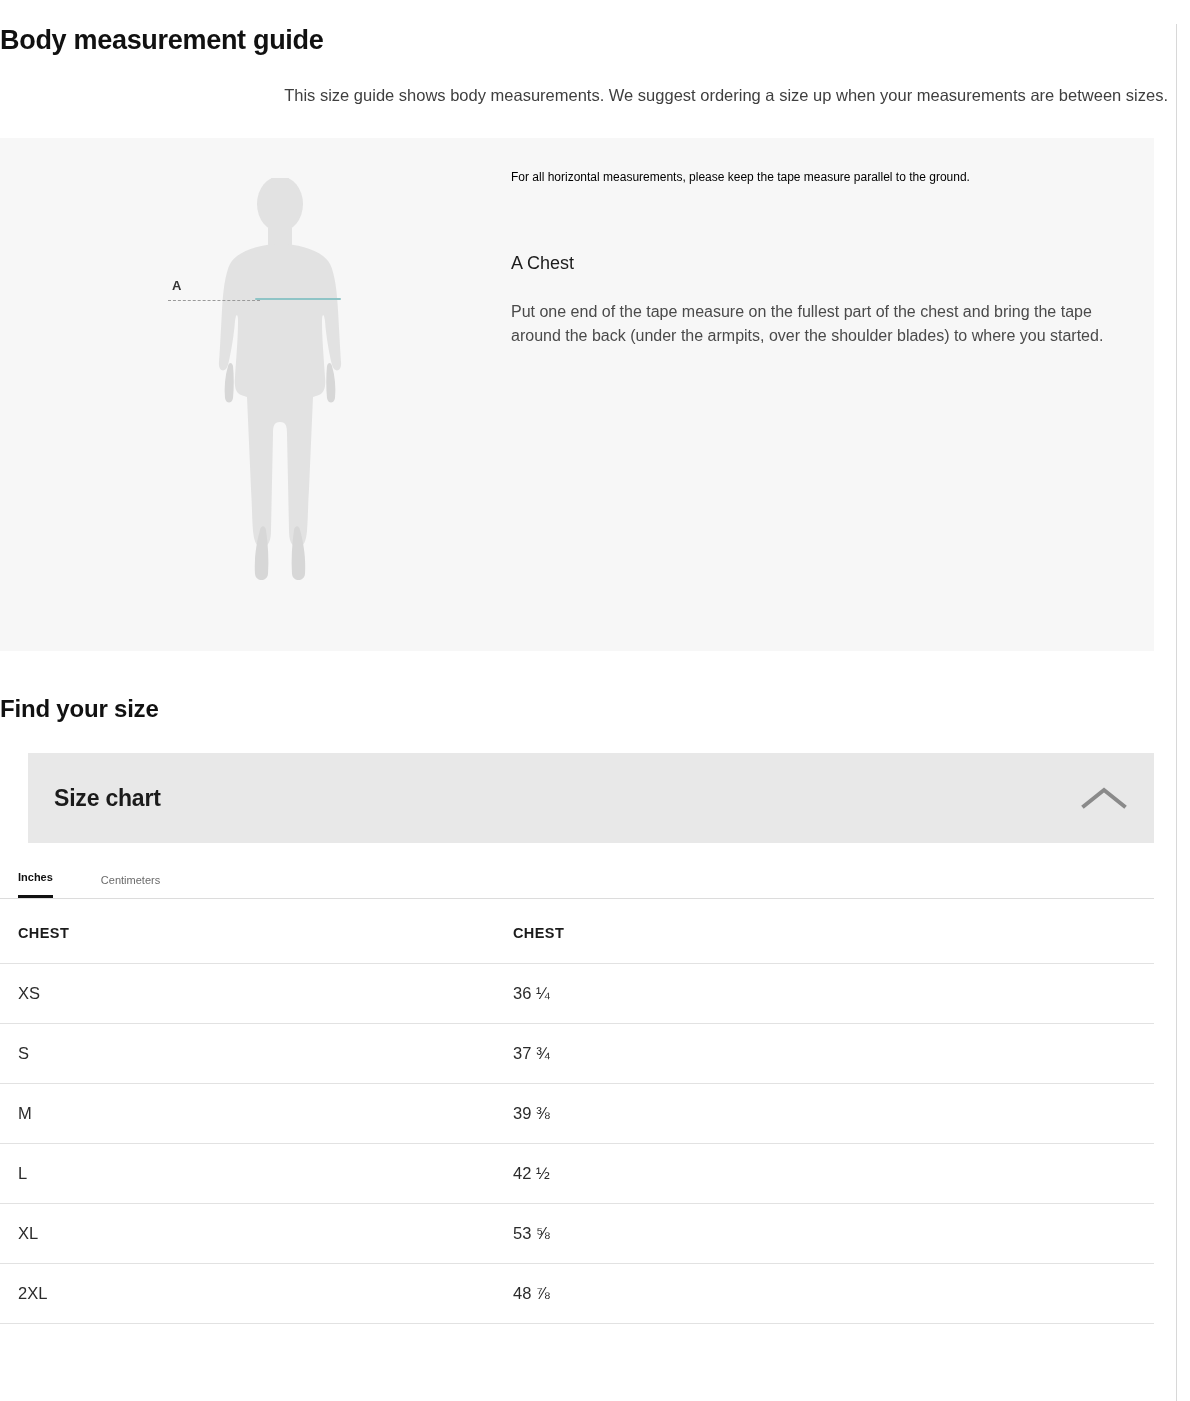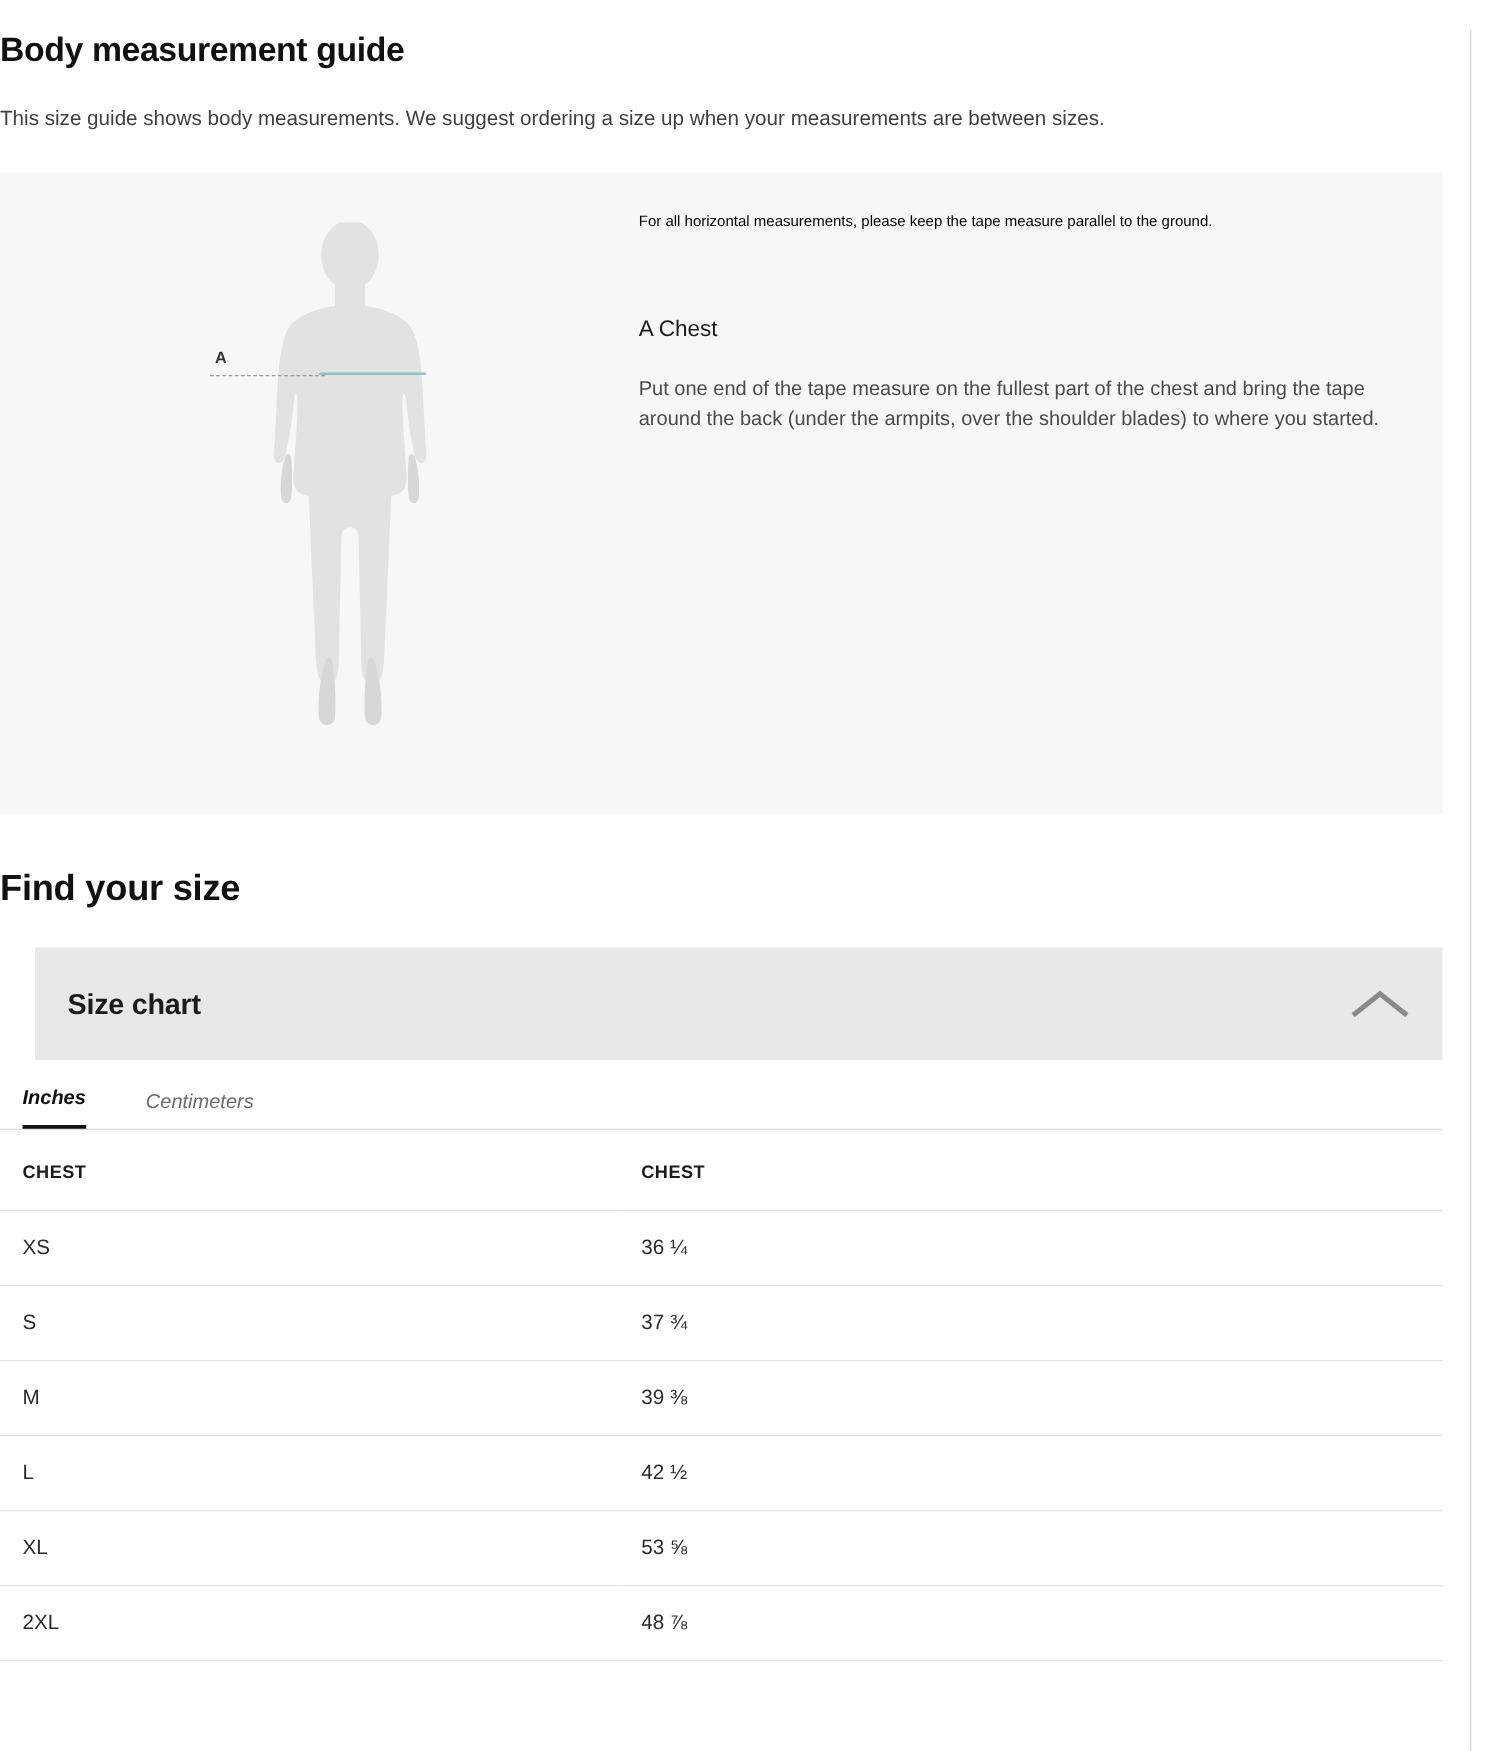--- a/index.html
+++ b/index.html
@@ -40,20 +40,21 @@
     letter-spacing: -0.3px;
     margin: 24px 0 0 0;
     color: #111111;
   }
   p.intro {
     font-size: 16.5px;
     line-height: 1.45;
     color: #3f3f3f;
     margin: 28px 0 0 0;
     font-weight: 400;
+    text-align: right;
   }
 
   
   .panel {
     margin-top: 30px;
     background: #f7f7f7;
     width: 1154px;
     height: 513px;
     display: flex;
     align-items: flex-start;
@@ -118,21 +119,21 @@
   }
   .text-col p.desc {
     font-size: 16px;
     line-height: 1.5;
     color: #4a4a4a;
     margin: 26px 0 0 0;
     max-width: 615px;
   }
 
   h2.find {
-    font-size: 29px;
+    font-size: 24px;
     font-weight: bold;
     letter-spacing: -0.2px;
     margin: 44px 0 0 0;
     color: #111111;
   }
 
   
   .accordion {
     margin-top: 30px;
     width: 1154px;
@@ -162,29 +163,28 @@
   
   .tabs {
     display: flex;
     align-items: flex-end;
     border-bottom: 1px solid #dcdcdc;
     margin-top: 0;
     padding-left: 18px;
     height: 56px;
   }
   .tab {
-    font-size: 16px;
+    font-size: 11px;
     color: #6a6a6a;
     padding: 0 0 12px 0;
     margin-right: 48px;
     cursor: pointer;
     background: none;
     border: none;
     font-family: "Liberation Sans", sans-serif;
-    font-style: italic;
   }
   .tab.active {
     color: #111111;
     font-weight: bold;
     border-bottom: 3px solid #111111;
   }
 
   
   table.size-table {
     width: 1154px;

